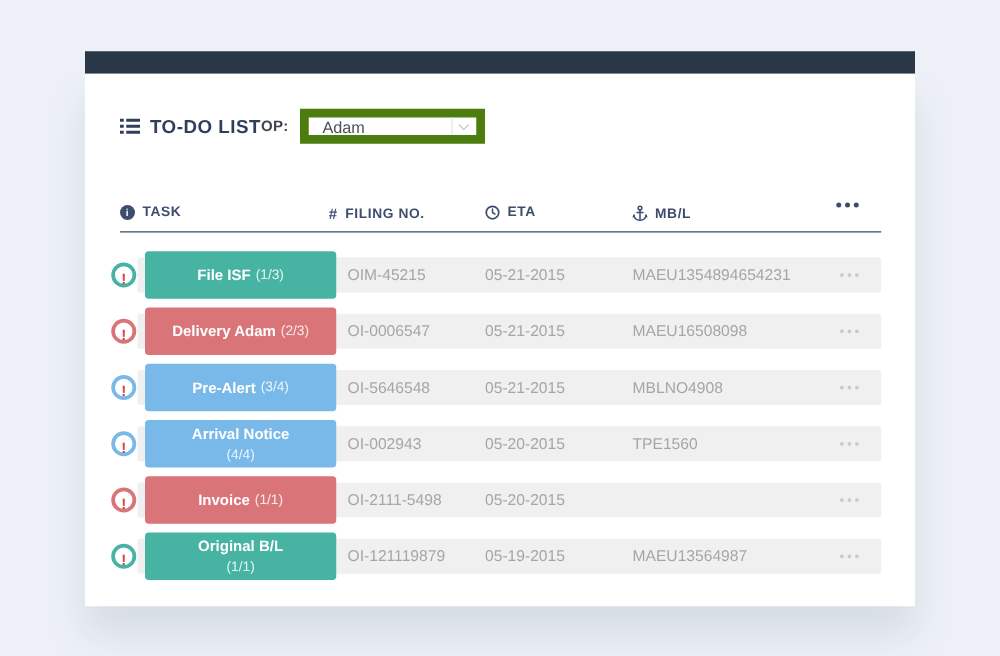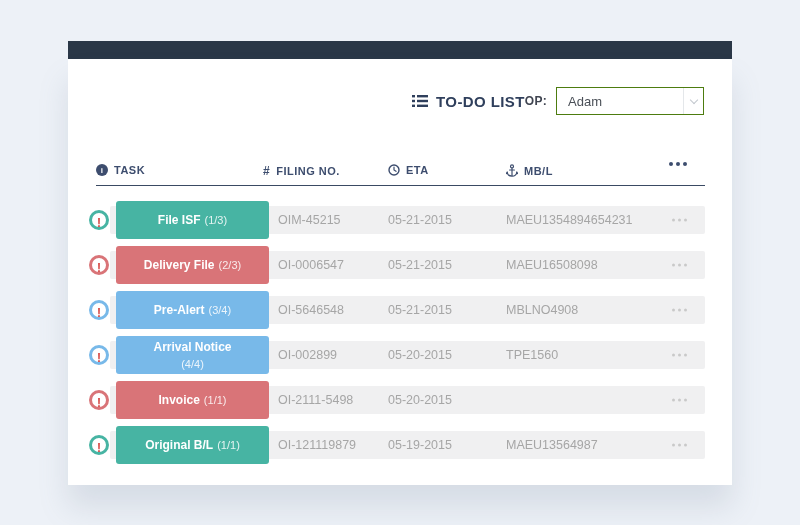--- a/index.html
+++ b/index.html
@@ -11,28 +11,28 @@
     overflow:hidden;
   }
   .window { position:absolute; left:68px; top:41px; width:664px; }
   .topbar { height:18px; background:#2a3747; }
   .card {
     background:#ffffff; height:426px;
     box-shadow:0 22px 28px rgba(110,125,150,.18);
   }
   .card-header {
     padding:26px 28px 0 28px;
-    display:flex; justify-content:flex-end; align-items:center; height:58px;
+    display:flex; justify-content:flex-start; align-items:center; height:58px;
   }
   .title-wrap { display:flex; align-items:center; gap:8px; }
   .page-title { font-size:15px; font-weight:bold; color:#2f3f5c; letter-spacing:.4px; }
   .op-wrap { display:flex; align-items:center; gap:9px; }
   .op-label { font-size:12px; font-weight:bold; color:#3f4450; letter-spacing:.3px; }
   .op-select {
-    width:148px; height:28px; border:1px solid #4d7c0f; background:#fff;
+    width:148px; height:28px; border:7px solid #4d7c0f; background:#fff;
     display:flex; align-items:center; position:relative; cursor:pointer;
   }
   .op-select-value { font-size:13px; color:#4a4f57; padding-left:11px; }
   .op-select-arrow {
     position:absolute; right:0; top:0; bottom:0; width:20px;
     border-left:1px solid #e4e7ea; display:flex; align-items:center; justify-content:center;
   }
   .chev { width:6px; height:6px; border-right:1.5px solid #c2c7cd; border-bottom:1.5px solid #c2c7cd;
     transform:rotate(45deg); margin-top:-3px; }
 
@@ -169,21 +169,21 @@
     <span class="row-dots">
       <i></i>
               <i></i>
               <i></i>
     </span>
   </div>
 
   <div class="row">
     <div class="rowbg"></div>
     <div class="badge" style="background: rgb(217, 116, 120);">
-      <span>Delivery File</span>
+      <span>Delivery Adam</span>
       <span class="count">(2/3)</span>
     </div>
     <span class="alert-circle" style="border-color: rgb(217, 116, 120);">!</span>
     <span class="cell cell-filing">OI-0006547</span>
     <span class="cell cell-eta">05-21-2015</span>
     <span class="cell cell-mbl">MAEU16508098</span>
     <span class="row-dots">
       <i></i>
               <i></i>
               <i></i>
@@ -207,21 +207,21 @@
     </span>
   </div>
 
   <div class="row">
     <div class="rowbg"></div>
     <div class="badge" style="background: rgb(120, 185, 233); flex-direction: column;">
       <span>Arrival Notice</span>
       <span class="count">(4/4)</span>
     </div>
     <span class="alert-circle" style="border-color: rgb(120, 185, 233);">!</span>
-    <span class="cell cell-filing">OI-002899</span>
+    <span class="cell cell-filing">OI-002943</span>
     <span class="cell cell-eta">05-20-2015</span>
     <span class="cell cell-mbl">TPE1560</span>
     <span class="row-dots">
       <i></i>
               <i></i>
               <i></i>
     </span>
   </div>
 
   <div class="row">
@@ -235,21 +235,21 @@
     <span class="cell cell-eta">05-20-2015</span>
     <span class="row-dots">
       <i></i>
               <i></i>
               <i></i>
     </span>
   </div>
 
   <div class="row">
     <div class="rowbg"></div>
-    <div class="badge" style="background: rgb(71, 180, 163);">
+    <div class="badge" style="background: rgb(71, 180, 163); flex-direction: column;">
       <span>Original B/L</span>
       <span class="count">(1/1)</span>
     </div>
     <span class="alert-circle" style="border-color: rgb(71, 180, 163);">!</span>
     <span class="cell cell-filing">OI-121119879</span>
     <span class="cell cell-eta">05-19-2015</span>
     <span class="cell cell-mbl">MAEU13564987</span>
     <span class="row-dots">
       <i></i>
               <i></i>

